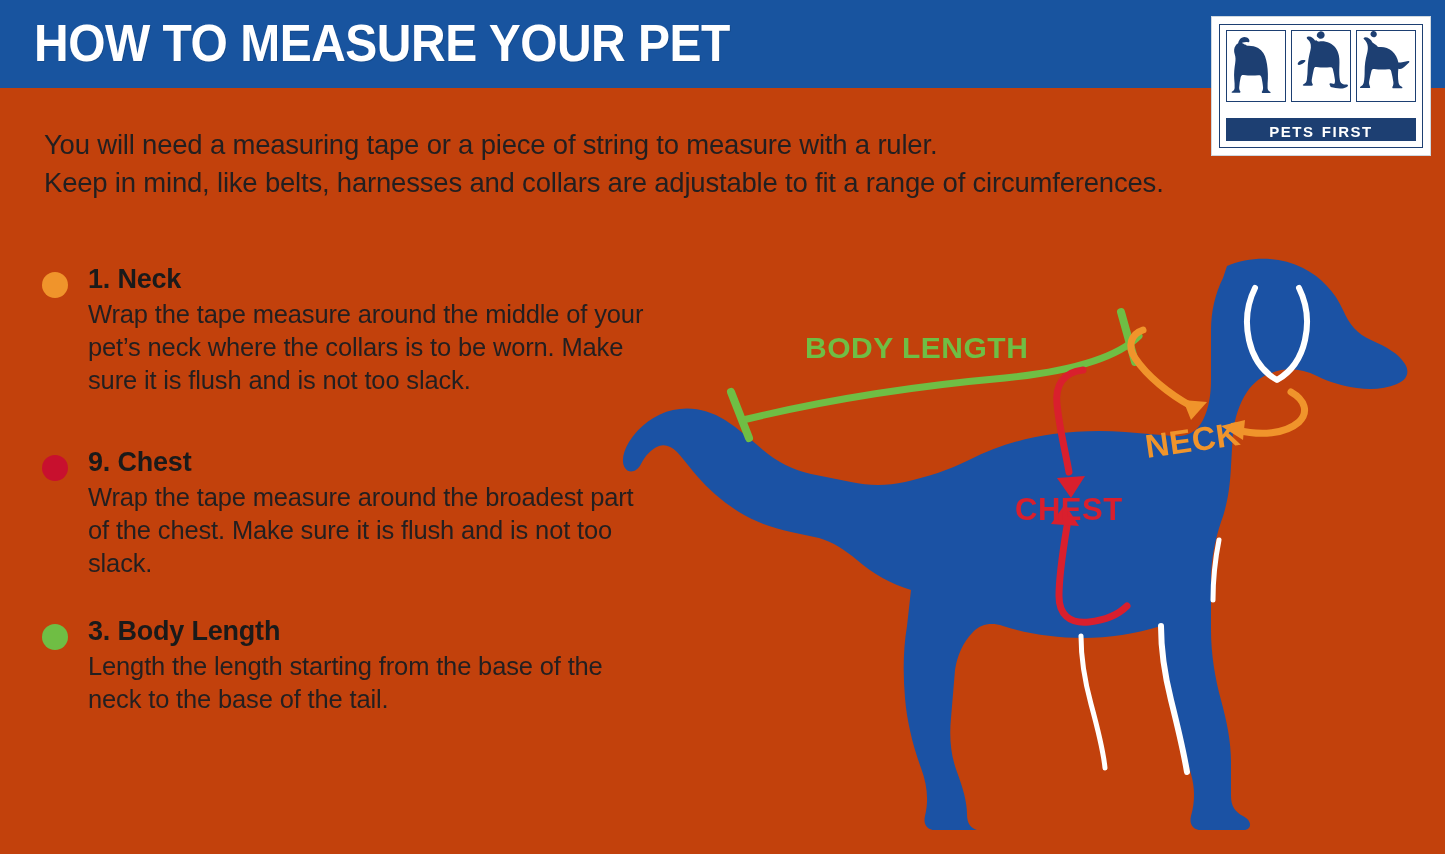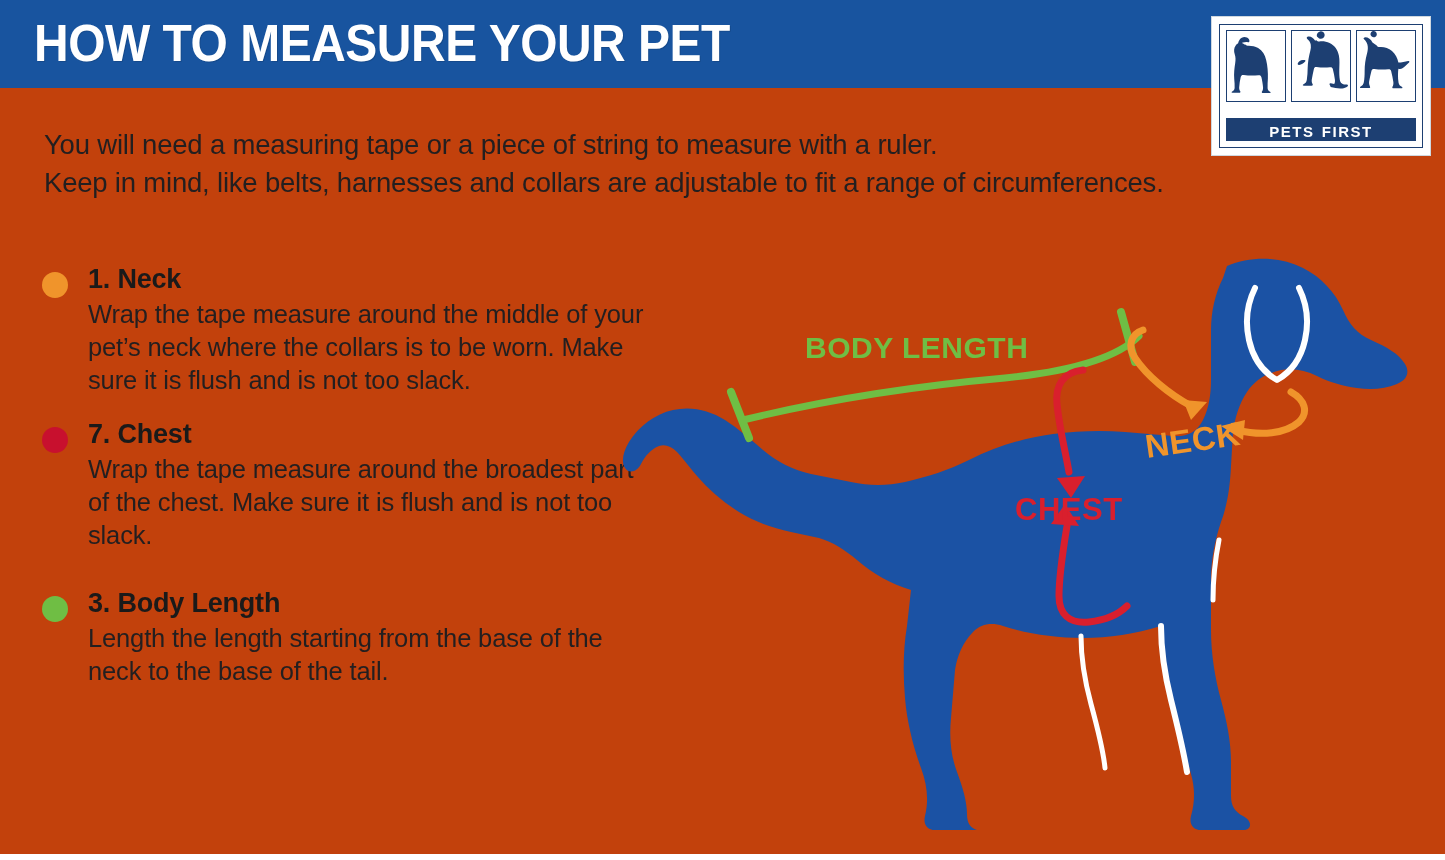--- a/index.html
+++ b/index.html
@@ -209,28 +209,28 @@
       </div>
     </div>
   </div>
 
   <div id="intro">
     <div>You will need a measuring tape or a piece of string to measure with a ruler.</div>
     <div>Keep in mind, like belts, harnesses and collars are adjustable to fit a range of circumferences.</div>
   </div>
 
   <div id="steps">
-    <div class="step" style="margin-bottom:20px;">
+    <div class="step" style="margin-bottom:48px;">
       <div class="step-bullet" style="background:#F0942B;"></div>
       <div class="step-title">1. Neck</div>
       <div class="step-desc">Wrap the tape measure around the middle of your pet’s neck where the collars is to be worn. Make sure it is flush and is not too slack.</div>
     </div>
     <div class="step" style="margin-bottom:34px;">
       <div class="step-bullet" style="background:#C8102E;"></div>
-      <div class="step-title">7. Chest</div>
+      <div class="step-title">9. Chest</div>
       <div class="step-desc">Wrap the tape measure around the broadest part of the chest. Make sure it is flush and is not too slack.</div>
     </div>
     <div class="step">
       <div class="step-bullet" style="background:#6FBE44;"></div>
       <div class="step-title">3. Body Length</div>
       <div class="step-desc">Length the length starting from the base of the neck to the base of the tail.</div>
     </div>
   </div>
 
   <div id="diagram">

